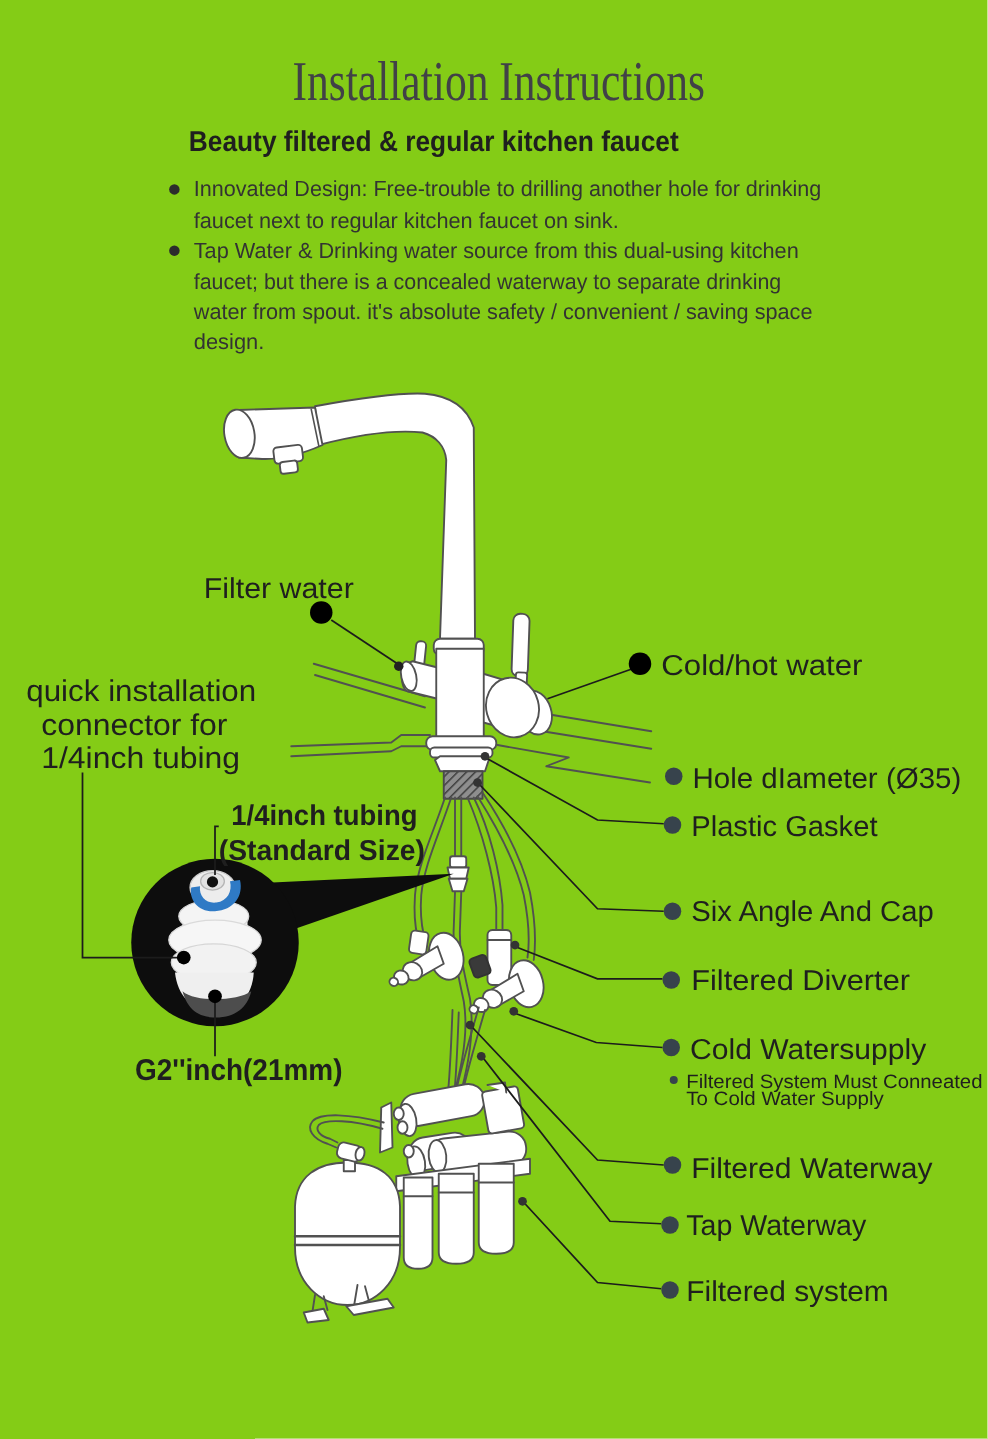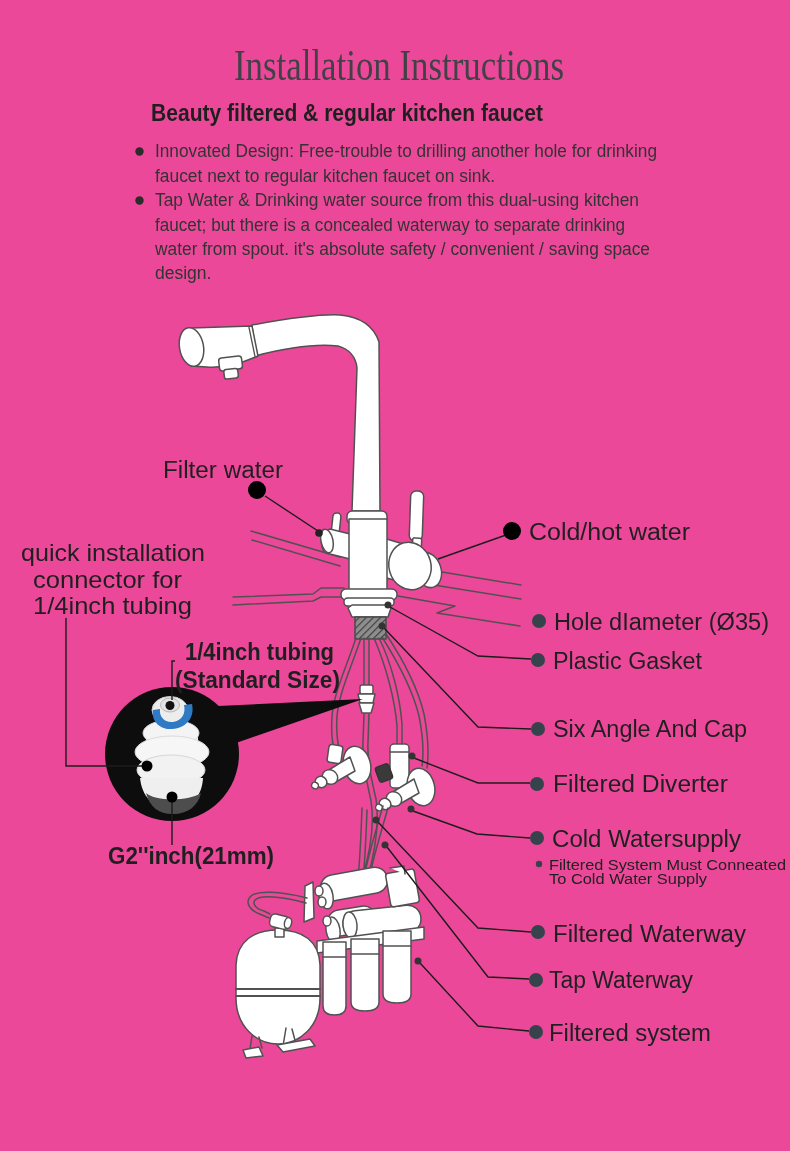--- a/index.html
+++ b/index.html
@@ -1,16 +1,16 @@
 <!DOCTYPE html>
 <html><head>
 <meta charset="utf-8">
 <style>
   html,body{margin:0;padding:0;background:#fff;}
-  #page{position:relative;width:790px;height:1151px;background:#ec4899;overflow:hidden;}
+  #page{position:relative;width:790px;height:1151px;background:#84cc16;overflow:hidden;}
   svg{position:absolute;top:0;left:0;}
   text{font-family:"Liberation Sans",sans-serif;fill:#1f1f1f;}
   .ser{font-family:"Liberation Serif",serif;fill:#414147;}
   .b{font-weight:bold;}
   .body{fill:#333;}
 </style>
 </head>
 <body>
 <div id="page">
 <svg width="790" height="1151" viewBox="0 0 790 1151">

